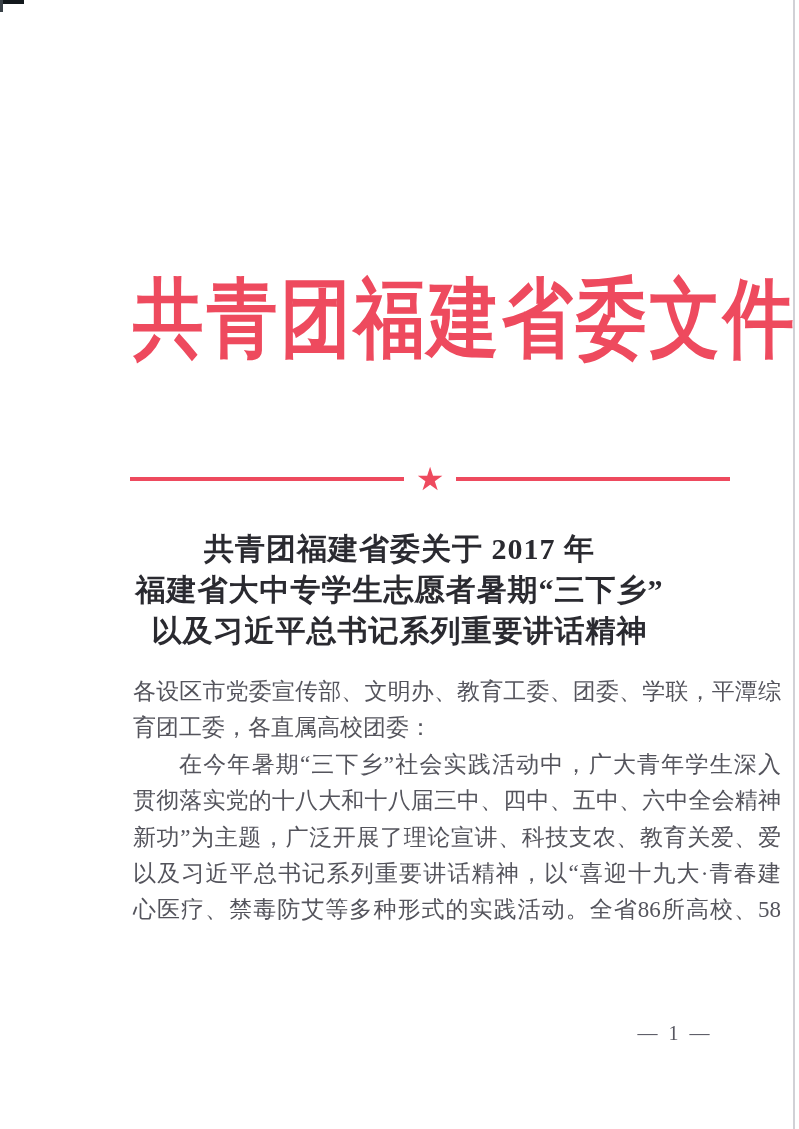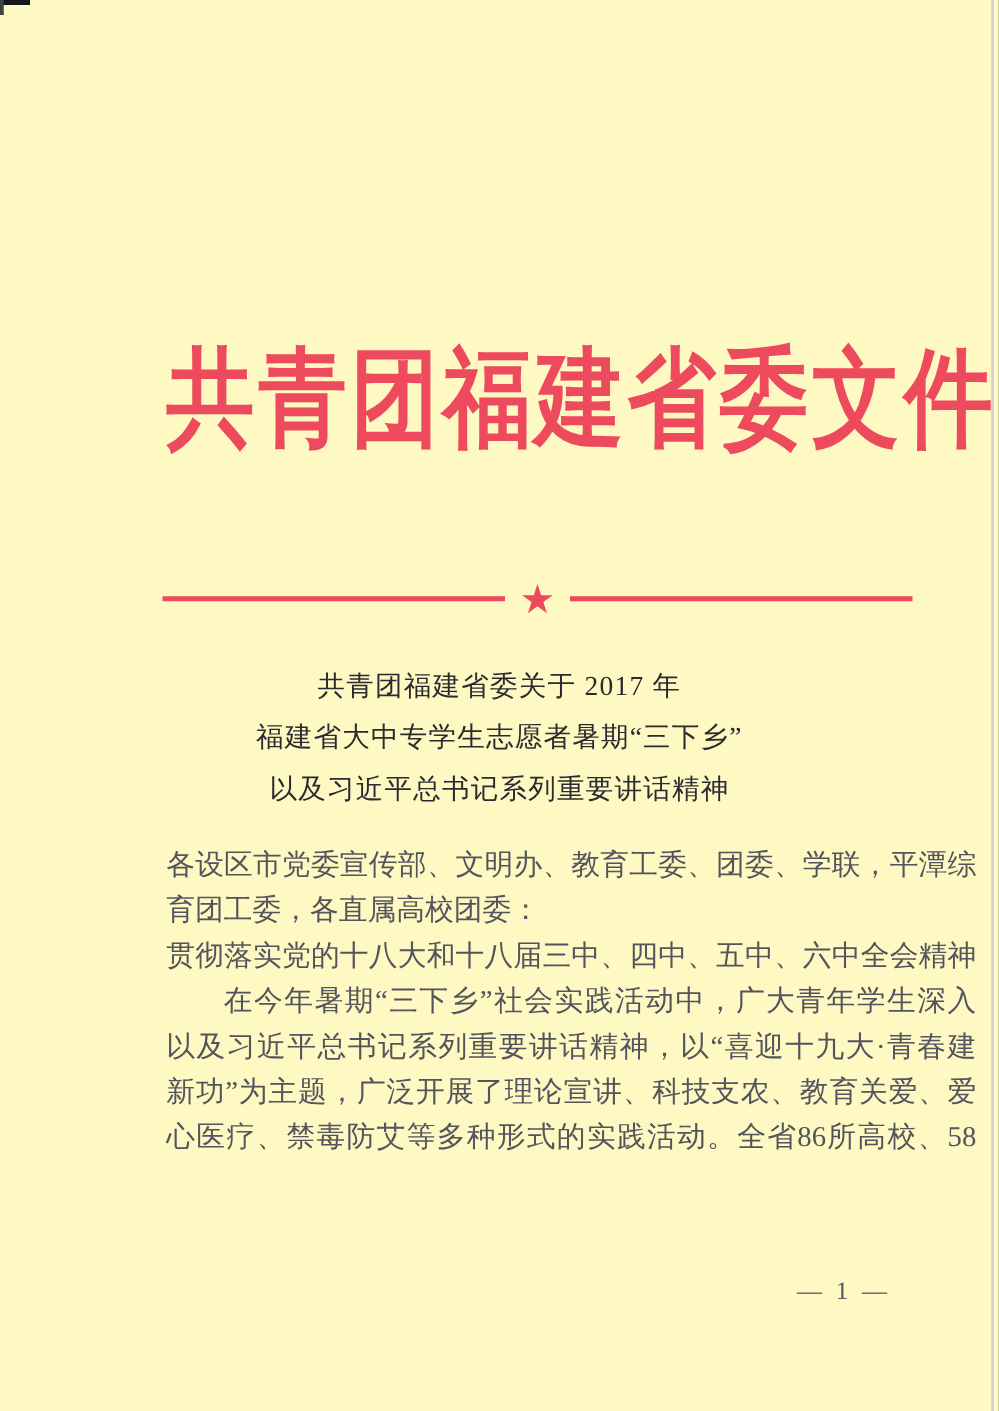--- a/index.html
+++ b/index.html
@@ -5,21 +5,21 @@
   html, body {
     margin: 0;
     padding: 0;
     background: #888;
   }
   .page {
     position: relative;
     width: 799px;
     height: 1129px;
     margin: 0 auto;
-    background: #fef9c3;
+    background: #ffffff;
     overflow: hidden;
     font-family: "Liberation Serif", "DejaVu Serif", serif;
   }
   
   .scan-mark-tl {
     position: absolute;
     top: 0; left: 0;
     width: 24px; height: 4px;
     background: #12181c;
   }
@@ -90,22 +90,22 @@
     font-family: "DejaVu Sans", sans-serif;
   }
   
   .title-block {
     position: absolute;
     top: 528px;
     left: 0;
     right: 0;
     text-align: center;
     color: #2a2a30;
-    font-weight: normal;
-    font-size: 22px;
+    font-weight: bold;
+    font-size: 30px;
     line-height: 41px;
     letter-spacing: 1px;
   }
   
   .body-block {
     position: absolute;
     top: 674px;
     left: 133px;
     width: 648px;
     color: #54545c;
@@ -154,22 +154,22 @@
 
   <div class="title-block">
       <div class="title-line">共青团福建省委关于 2017 年</div>
       <div class="title-line">福建省大中专学生志愿者暑期“三下乡”</div>
       <div class="title-line">以及习近平总书记系列重要讲话精神</div>
     </div>
 
   <div class="body-block">
       <div class="body-line fill">各设区市党委宣传部、文明办、教育工委、团委、学联，平潭综</div>
       <div class="body-line">育团工委，各直属高校团委：</div>
+      <div class="body-line indent fill">在今年暑期“三下乡”社会实践活动中，广大青年学生深入</div>
       <div class="body-line fill">贯彻落实党的十八大和十八届三中、四中、五中、六中全会精神</div>
-      <div class="body-line indent fill">在今年暑期“三下乡”社会实践活动中，广大青年学生深入</div>
+      <div class="body-line fill">新功”为主题，广泛开展了理论宣讲、科技支农、教育关爱、爱</div>
       <div class="body-line fill">以及习近平总书记系列重要讲话精神，以“喜迎十九大·青春建</div>
-      <div class="body-line fill">新功”为主题，广泛开展了理论宣讲、科技支农、教育关爱、爱</div>
       <div class="body-line fill">心医疗、禁毒防艾等多种形式的实践活动。全省86所高校、58</div>
     </div>
 
   <div class="page-number">— 1 —</div>
 
 </div>
 
 </body></html>

